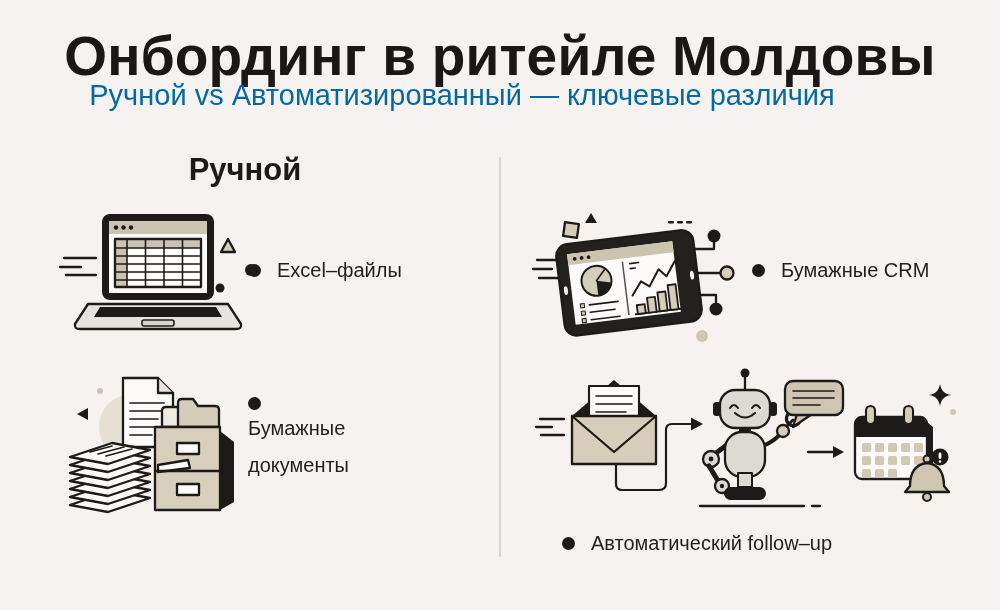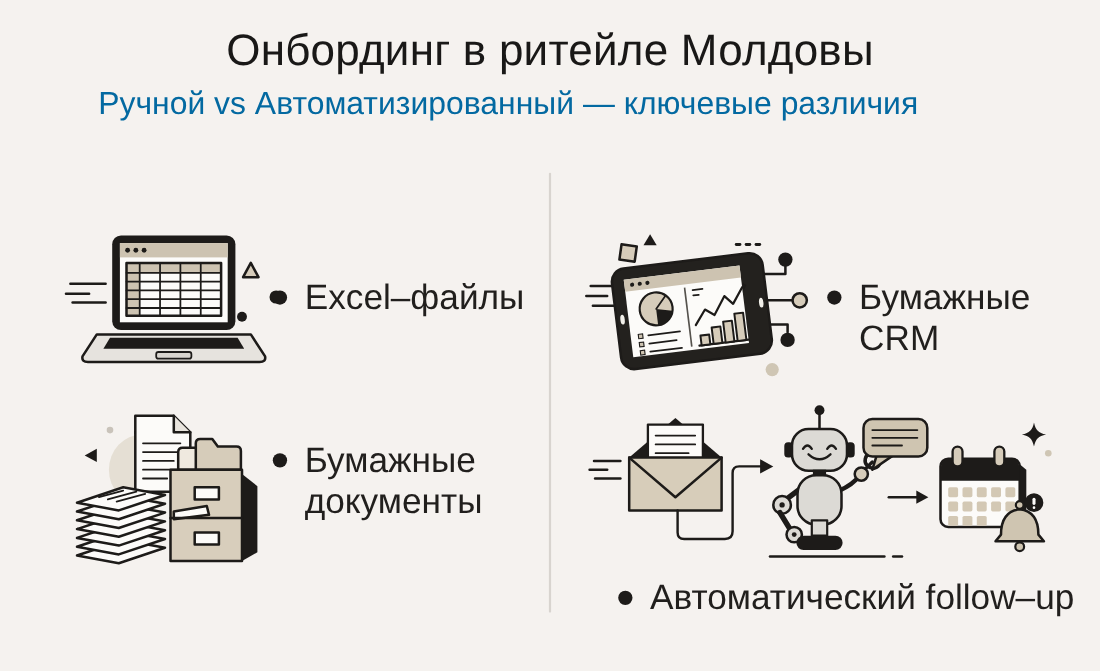--- a/index.html
+++ b/index.html
@@ -4,39 +4,39 @@
 <style>
   html,body{margin:0;padding:0;background:#e9e6e2;}
   #canvas{
     position:relative;width:1000px;height:610px;margin:0 auto;
     background:#f5f2ef;overflow:hidden;
     font-family:"Liberation Sans", sans-serif;color:#1d1b19;
   }
   .abs{position:absolute;}
   .page-title{
     top:24px;left:0;width:1000px;text-align:center;
-    font-size:40px;font-weight:400;letter-spacing:.2px;color:#191817;
+    font-size:55px;font-weight:700;letter-spacing:.2px;color:#191817;
   }
   .page-subtitle{
     top:79px;left:0;width:924px;text-align:center;
     font-size:29px;font-weight:400;color:#0369a1;
   }
   .divider{
     left:499px;top:157px;width:2px;height:400px;background:#d8d4cf;border-radius:1px;
   }
   .col-title{font-size:31px;font-weight:700;color:#1b1a18;text-align:center;}
   .col-title.manual{left:95px;top:152px;width:300px;}
   .col-title.auto{left:555px;top:152px;width:410px;}
-  .bullet-item{display:flex;align-items:flex-start;font-size:32px;line-height:37px;color:#211f1d;}
+  .bullet-item{display:flex;align-items:flex-start;font-size:20px;line-height:37px;color:#211f1d;}
   .bullet-dot{
     width:13px;height:13px;border-radius:50%;background:#1d1b19;
     margin:12px 16px 0 0;flex:0 0 auto;
   }
   .item-excel{left:248px;top:252px;}
-  .item-paper{left:248px;top:400px;width:260px;}
+  .item-paper{left:248px;top:385px;width:260px;flex-direction:column;}
   .item-paper .bullet-label{width:185px;}
   .item-crm{left:752px;top:252px;}
   .item-follow{left:562px;top:525px;text-align:center;}
   
   .s{stroke:#1d1b19;stroke-width:2.3;fill:none;stroke-linecap:round;stroke-linejoin:round;}
   .thin{stroke:#1d1b19;stroke-width:1.6;fill:none;stroke-linecap:round;}
   .f{fill:#1d1b19;}
   .sfW{fill:#fcfbf9;stroke:#1d1b19;stroke-width:2.3;stroke-linejoin:round;}
   .sfB{fill:#d6ccba;stroke:#1d1b19;stroke-width:2.3;stroke-linejoin:round;}
   .sfG{fill:#dcdad5;stroke:#1d1b19;stroke-width:2.3;stroke-linejoin:round;}
@@ -45,20 +45,21 @@
 </head>
 <body>
 
 <div id="canvas">
 
   <div class="abs page-title">Онбординг в ритейле Молдовы</div>
   <div class="abs page-subtitle">Ручной vs Автоматизированный — ключевые различия</div>
 
   <div class="abs divider"></div>
 
+  <div class="abs col-title manual">Ручной</div>
 
   <svg class="abs" style="left:58px;top:208px;" width="200" height="135" viewBox="0 0 200 135">
     <g>
       <line class="s" x1="6" y1="50" x2="38" y2="50"></line>
       <line class="s" x1="2" y1="59" x2="23" y2="59"></line>
       <line class="s" x1="8" y1="67" x2="38" y2="67"></line>
     </g>
     <rect x="44" y="6" width="112" height="86" rx="8" class="f"></rect>
     <rect x="51" y="13" width="98" height="72" fill="#fcfbf9"></rect>
     <rect x="51" y="13" width="98" height="13" class="beige"></rect>

